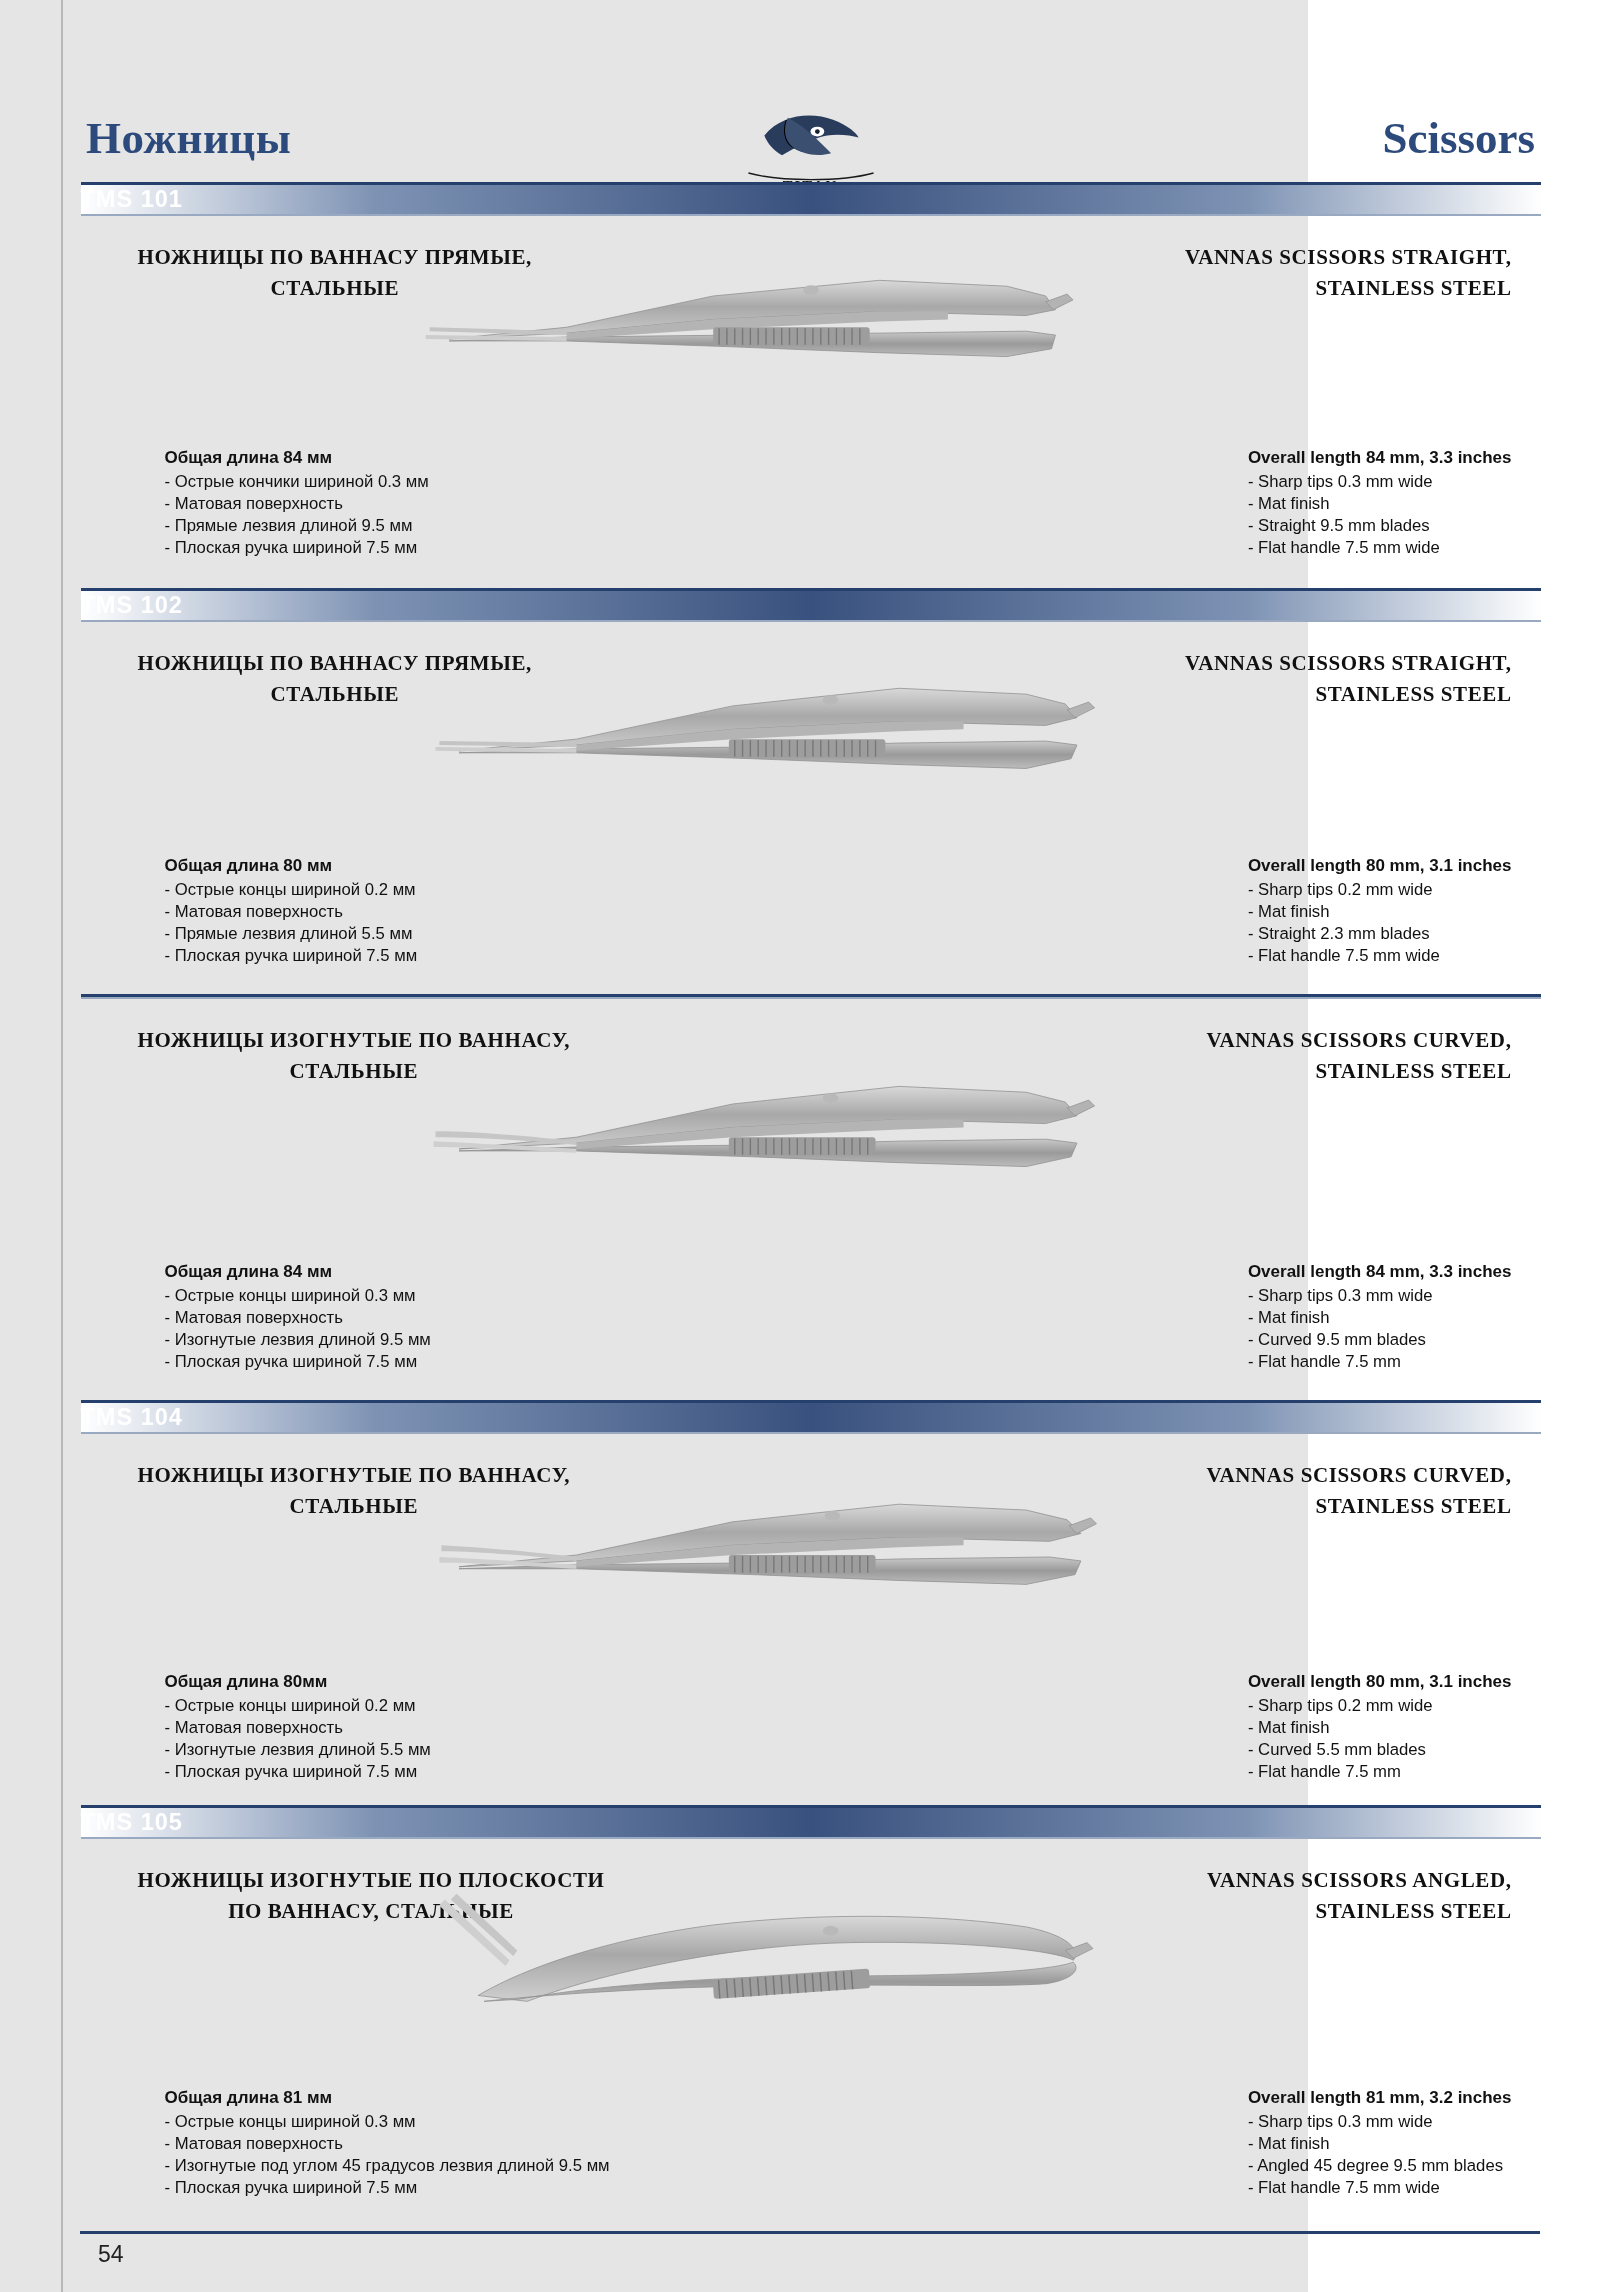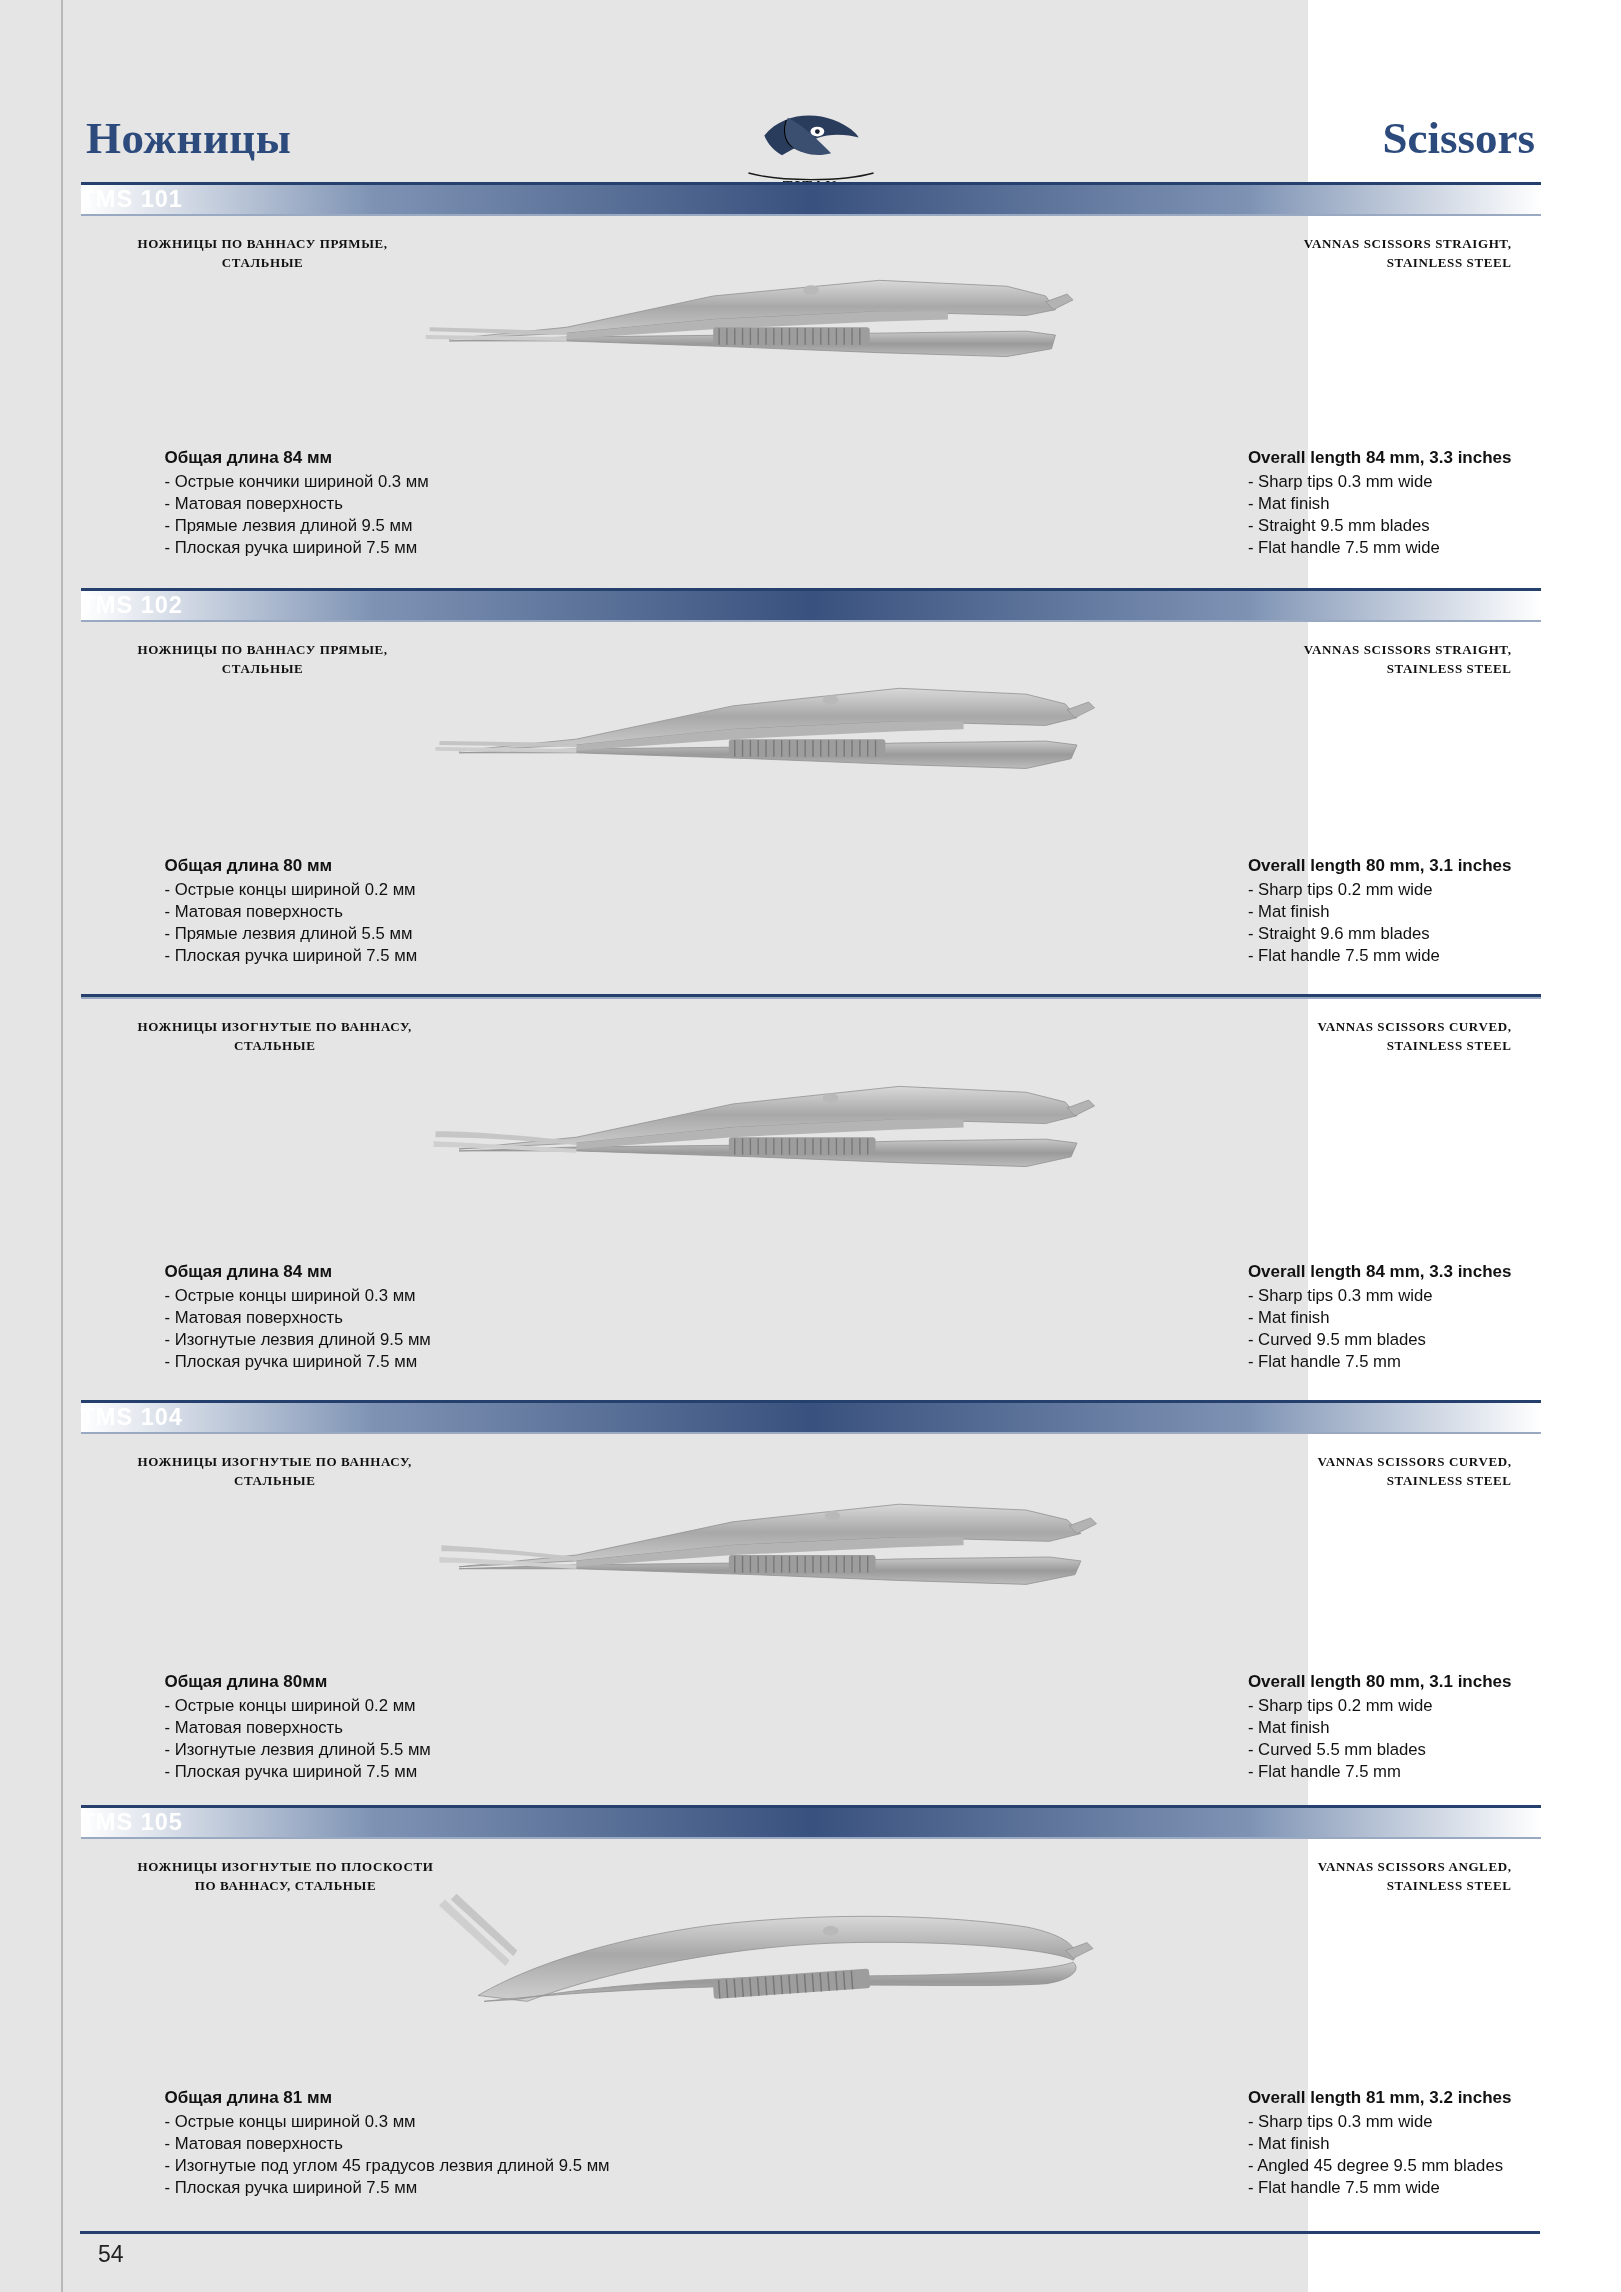--- a/index.html
+++ b/index.html
@@ -124,24 +124,24 @@
     width: 1460px;
     margin: 0 auto;
   }
   .names {
     position: relative;
     height: 63px;
     margin-top: 13.7px;
   }
   .name-ru, .name-en {
     position: absolute;
-    top: 4px;
+    top: 12px;
     font-family: "Liberation Serif", serif;
     font-weight: bold;
-    font-size: 13px;
+    font-size: 21px;
     letter-spacing: 0.6px;
     line-height: 1.5;
     color: #111;
   }
   .name-ru { left: 57px; text-align: center; }
   .name-en { right: 29px; text-align: right; }
 
   .spec {
     position: absolute;
     font-size: 16.7px;
@@ -353,21 +353,21 @@
         <div class="head">Общая длина 80 мм</div>
         <div class="li">- Острые концы шириной 0.2 мм</div>
         <div class="li">- Матовая поверхность</div>
         <div class="li">- Прямые лезвия длиной 5.5 мм</div>
         <div class="li">- Плоская ручка шириной 7.5 мм</div>
       </div>
       <div class="spec spec-right" style="top:267px;">
         <div class="head">Overall length 80 mm, 3.1 inches</div>
         <div class="li">- Sharp tips 0.2 mm wide</div>
         <div class="li">- Mat finish</div>
-        <div class="li">- Straight 9.6 mm blades</div>
+        <div class="li">- Straight 2.3 mm blades</div>
         <div class="li">- Flat handle 7.5 mm wide</div>
       </div>
     </div>
   </div>
 
   <div class="section" style="top:994px;height:406px;">
     <div class="sec-inner">
       <div class="band-top-line"></div>
       <div class="band-bottom-line"></div>
 

